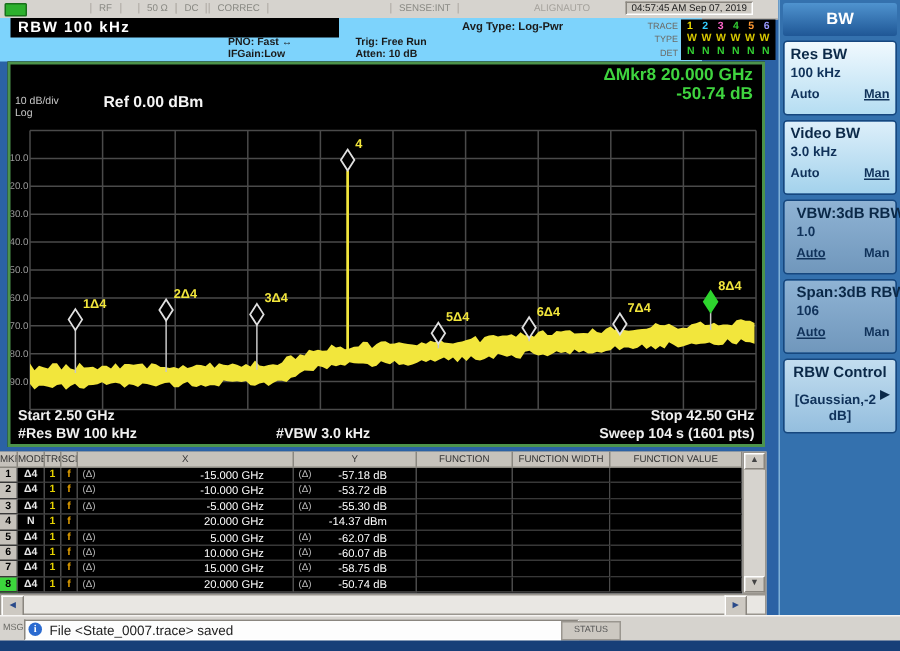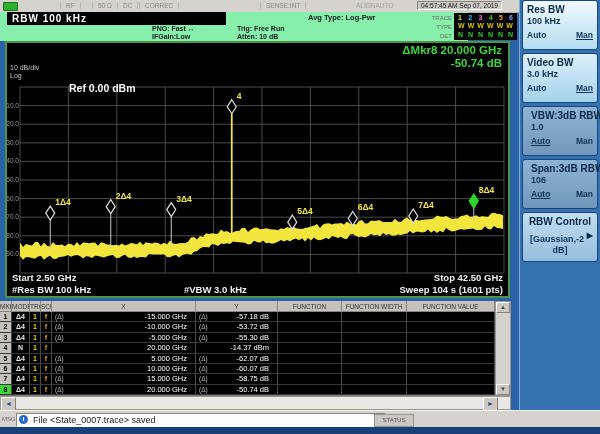--- a/index.html
+++ b/index.html
@@ -9,36 +9,36 @@
   
   .top-strip{position:absolute;left:0;top:0;width:519px;height:12px;background:#d6d3ce;
              border-bottom:1px solid #b8b4ae;font-size:6.5px;color:#8a8a84;}
   .top-strip .seg{position:absolute;top:2px;padding:0 5px;border-left:1px solid #bab6b0;border-right:1px solid #bab6b0;white-space:nowrap;}
   .led{position:absolute;left:3px;top:2px;width:13px;height:7px;background:#2db02d;border:1px solid #1a701a;border-radius:1px;}
   .align{color:#a5a29c;}
   .datetime{position:absolute;left:417px;top:1px;padding:0 3px;background:#cdc9c2;color:#1a1a1a;
             border:1px solid;border-color:#8a867f #ffffff #ffffff #8a867f;white-space:nowrap;font-size:6.5px;}
 
   
-  .meas-bar{position:absolute;left:0;top:12px;width:468px;height:29px;background:#86efac;}
+  .meas-bar{position:absolute;left:0;top:12px;width:468px;height:29px;background:#7dd3fc;}
   .rbw-box{position:absolute;left:7px;top:0;width:214px;height:13px;background:#000;color:#fff;
            font-size:10px;font-weight:bold;line-height:13px;padding-left:5px;letter-spacing:1px;}
   .ann2{position:absolute;font-size:7px;font-weight:bold;color:#1a1a1a;white-space:nowrap;line-height:8px;}
   .trc-lbl{position:absolute;width:31px;text-align:right;font-size:6px;color:#6b6b66;}
   .trc-box{position:absolute;left:454px;top:1px;width:63px;height:27px;background:#000;
            display:flex;flex-direction:column;justify-content:space-around;padding:1px 0;box-sizing:border-box;}
   .trc-row{display:flex;justify-content:space-between;padding:0 4px;font-size:7px;font-weight:bold;line-height:8px;}
 
   
   .display{position:absolute;left:5px;top:41px;width:503px;height:256px;background:#000;
            border:2px solid #4c934c;box-sizing:content-box;}
   .display{width:501px;height:253px;}
   .dmkr{position:absolute;right:6px;text-align:right;color:#3fd43f;font-size:11.5px;font-weight:bold;line-height:12px;white-space:nowrap;}
   .scale-lbl{position:absolute;left:3px;font-size:7px;color:#c8c8c8;line-height:8px;}
-  .ref-lbl{position:absolute;left:62px;top:19px;font-size:10.5px;font-weight:bold;color:#f5f5f5;margin-top:20px;}
+  .ref-lbl{position:absolute;left:62px;top:19px;font-size:10.5px;font-weight:bold;color:#f5f5f5;}
   .ss-row{position:absolute;left:5px;right:5px;top:229px;display:flex;justify-content:space-between;
           font-size:9.5px;font-weight:bold;color:#f0f0f0;white-space:nowrap;}
   .bw-row{position:absolute;left:5px;right:5px;top:241px;font-size:9.5px;font-weight:bold;color:#f0f0f0;white-space:nowrap;}
   .bw-mid{position:absolute;left:172px;}
   .bw-right{position:absolute;right:0;}
   #plot-svg{position:absolute;left:0;top:0;}
 
   
   .mtable{position:absolute;left:0;top:301px;width:495px;height:95px;background:#777;}
   .mt-row{display:flex;height:10.4px;background:#000;}
@@ -47,21 +47,21 @@
            font-size:7px;overflow:hidden;white-space:nowrap;position:relative;line-height:10px;}
   .mt-hcell{border-right:1px solid #8a8780;border-bottom:1px solid #8a8780;color:#333;
             text-align:center;font-size:6.5px;line-height:11px;}
   .c-mkr{background:#c6c2bb;color:#000;text-align:center;font-weight:bold;}
   .c-mkr.hl{background:#3cd63c;}
   .c-mode{color:#e8e8e8;text-align:center;font-weight:bold;}
   .c-trc{color:#e6d200;text-align:center;font-weight:bold;}
   .c-scl{color:#e6a200;text-align:center;font-weight:bold;}
   .c-val{color:#fff;}
   .c-val .pre{position:absolute;left:3px;color:#bdbdbd;font-size:6.5px;}
-  .c-val .val{position:absolute;right:8px;font-size:7.5px;}
+  .c-val .val{position:absolute;right:19px;font-size:7.5px;}
   .c-fn{background:#000;}
 
   
   .vscroll{position:absolute;left:495px;top:301px;width:16px;height:95px;background:#d6d3ce;
            border:1px solid #9a968f;box-sizing:border-box;font-size:6px;color:#444;text-align:center;}
   .vscroll .arr{height:9px;line-height:9px;border:1px solid;border-color:#fff #8a867f #8a867f #fff;background:#cdc9c2;}
   .vscroll .arr.up{position:absolute;top:0;left:0;right:0;}
   .vscroll .arr.dn{position:absolute;bottom:0;left:0;right:0;}
   .hscroll{position:absolute;left:0;top:396px;width:511px;height:14px;background:#e9e7e3;
            border:1px solid #9a968f;box-sizing:border-box;font-size:7px;color:#2a4a8a;}
@@ -396,20 +396,21 @@
     <div class="msg-lbl">MSG</div>
     <div class="msg-field">
       <span class="info-icon">i</span>
       <span>File &lt;State_0007.trace&gt; saved</span>
     </div>
     <div class="status-btn">STATUS</div>
   </div>
   <div class="bottom-strip"></div>
 
   <div class="sidebar">
+    <div class="sb-header">BW</div>
     <div id="sidebar-keys">
         <div class="skey tone-light">
           <div class="sk-name">Res BW</div>
           <div class="sk-val">100 kHz</div>
           <div class="sk-am">
             <span>Auto</span>
             <span class="u">Man</span>
           </div>
         </div>
         <div class="skey tone-light2">

